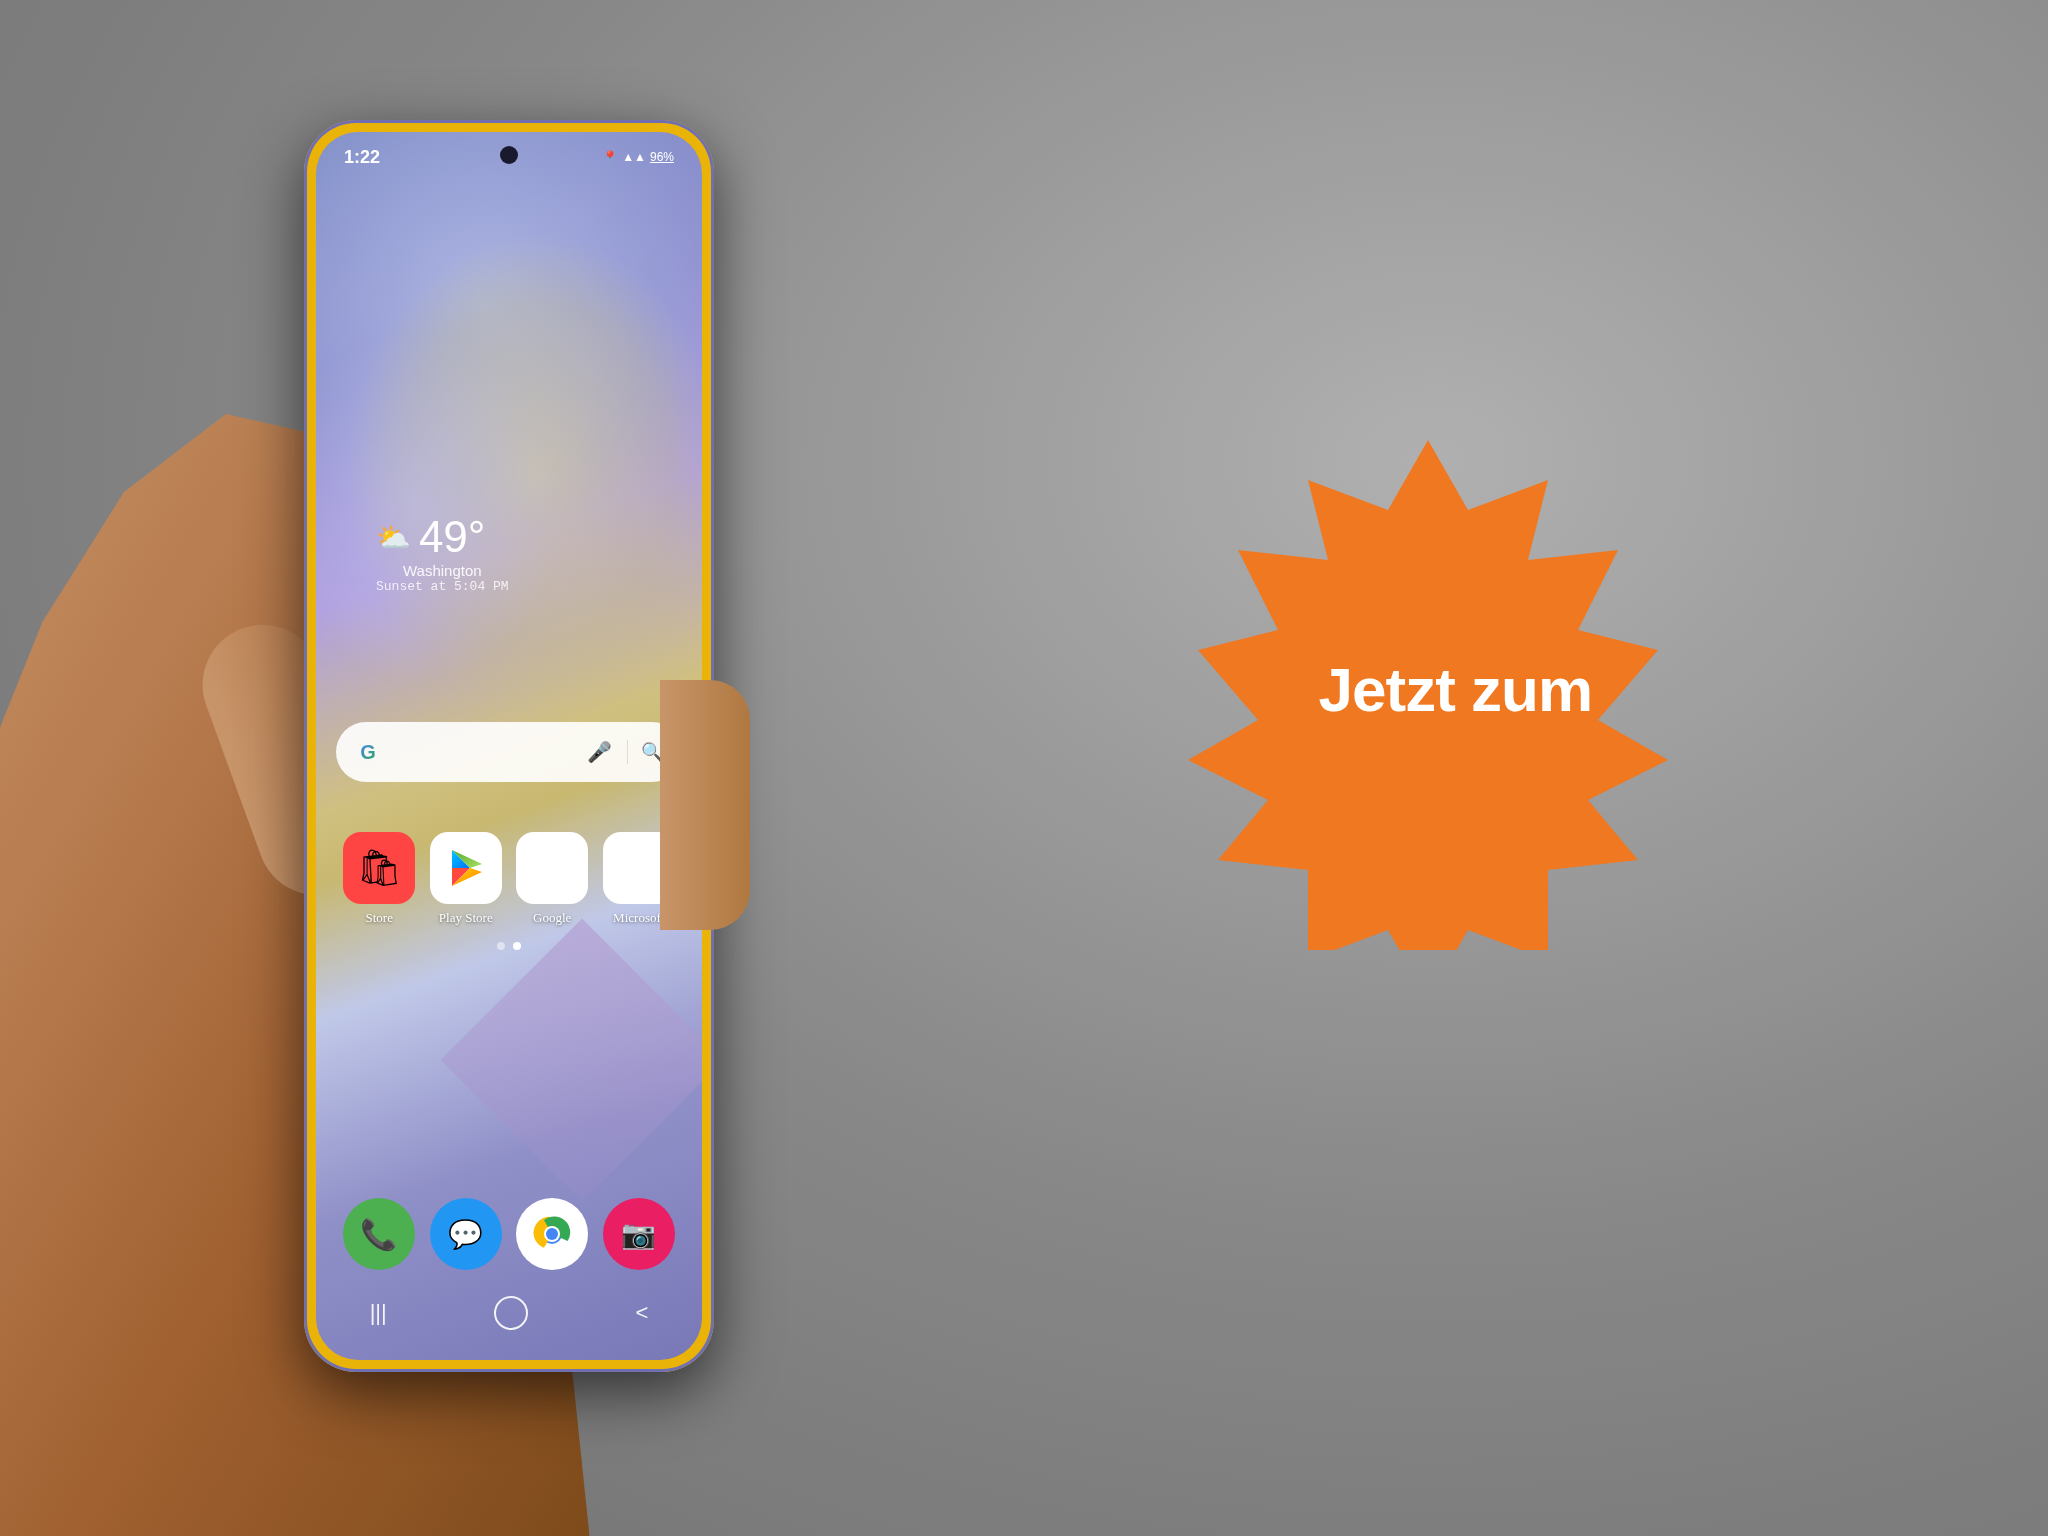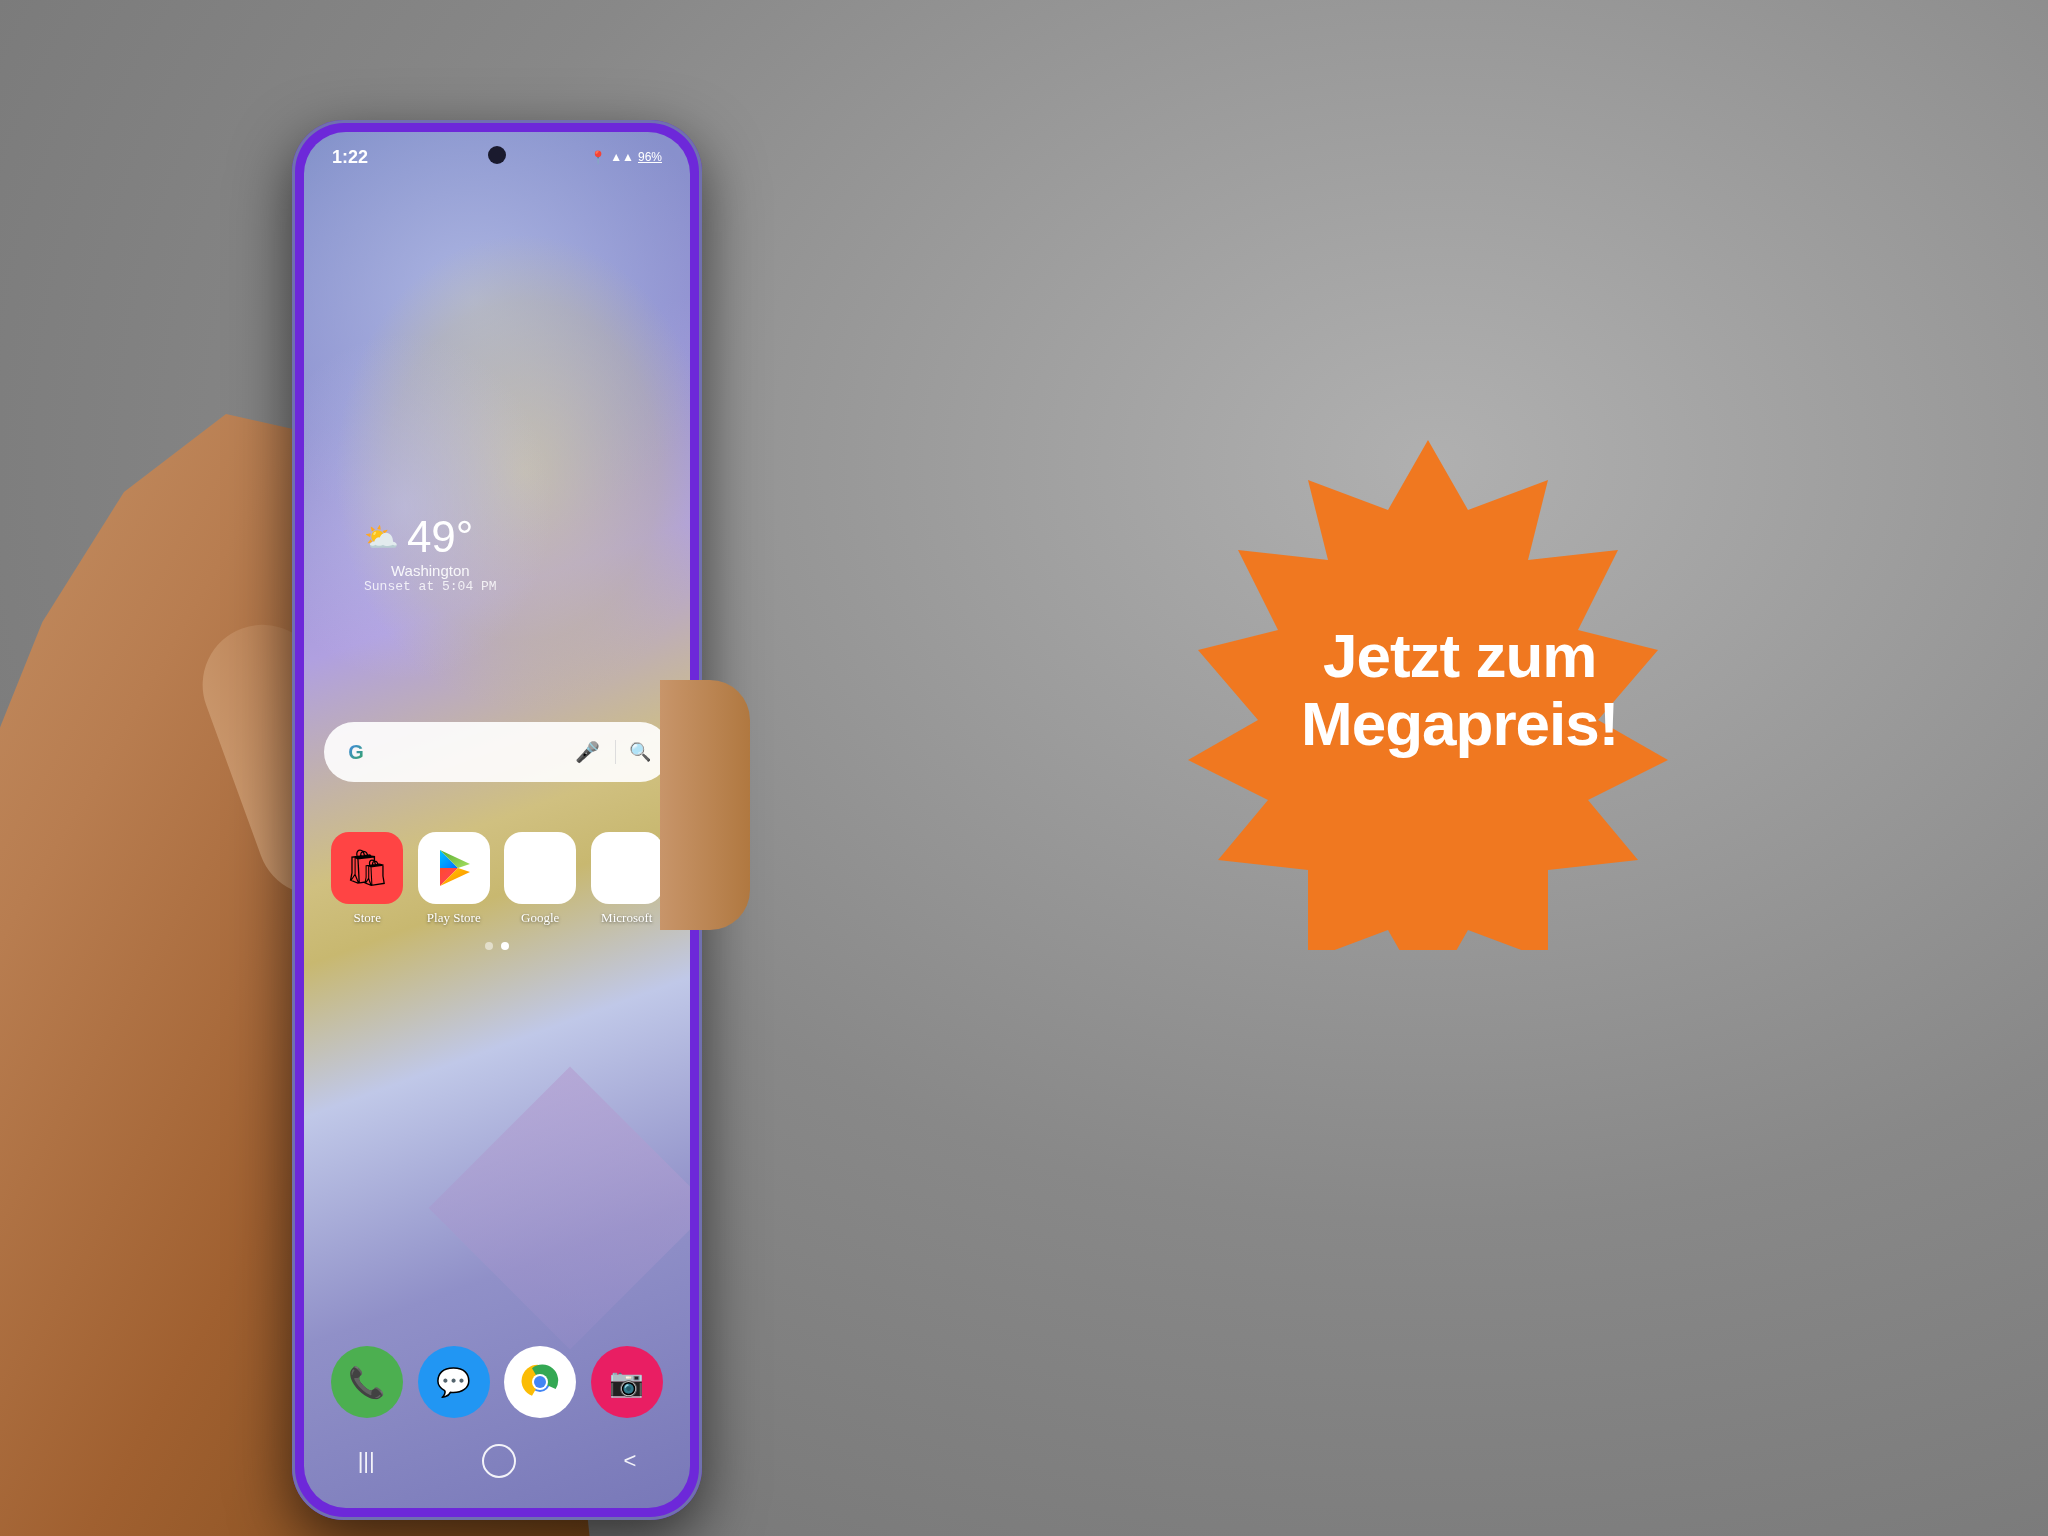--- a/index.html
+++ b/index.html
@@ -378,21 +378,21 @@
 
 <div class="bg"></div>
 
 <div style="position:absolute; bottom:0; left:0; width:100%; height:100%; z-index:2; pointer-events:none;">
 
   <div style="position:absolute; bottom:-100px; left:-80px; width:680px; height:1300px; background:linear-gradient(120deg,#c8956a 0%,#b87d50 30%,#a06030 60%,#7a4818 100%); border-radius:0 200px 100px 0; clip-path:polygon(0 100%, 0 50%, 8% 35%, 18% 22%, 30% 12%, 45% 6%, 62% 8%, 75% 18%, 82% 32%, 87% 48%, 92% 65%, 96% 80%, 100% 100%);"></div>
 
   <div style="position:absolute; top:620px; left:230px; width:120px; height:280px; background:linear-gradient(to right,#c8956a,#b87d50); border-radius:60px 60px 0 60px; transform:rotate(-20deg);"></div>
 </div>
 
-<div style="position:absolute; left:292px; top:120px; width:410px; height:1400px; background:#6d28d9; border-radius:52px; box-shadow: inset 0 0 0 3px #7070b0, 0 20px 60px rgba(0,0,0,0.6); z-index:5;">
+<div style="position:absolute; left:304px; top:120px; width:410px; height:1252px; background:#eab308; border-radius:52px; box-shadow: inset 0 0 0 3px #7070b0, 0 20px 60px rgba(0,0,0,0.6); z-index:5;">
 
   <div class="phone-screen">
 
     <div class="wallpaper-circle1"></div>
     <div class="wallpaper-circle2"></div>
     <div class="wallpaper-circle3"></div>
     <div class="wallpaper-diamond"></div>
 
     <div class="status-bar">
       <span class="status-time">1:22</span>
@@ -557,15 +557,14 @@
       70,220
       150,200
       110,120
       200,130
       180,50
       260,80
     " fill="#f07820"></polygon>
   </svg>
   <div class="starburst-text">
     <div>Jetzt zum</div>
-    <div>Megapreis!</div>
   </div>
 </div>
 
 </body></html>

